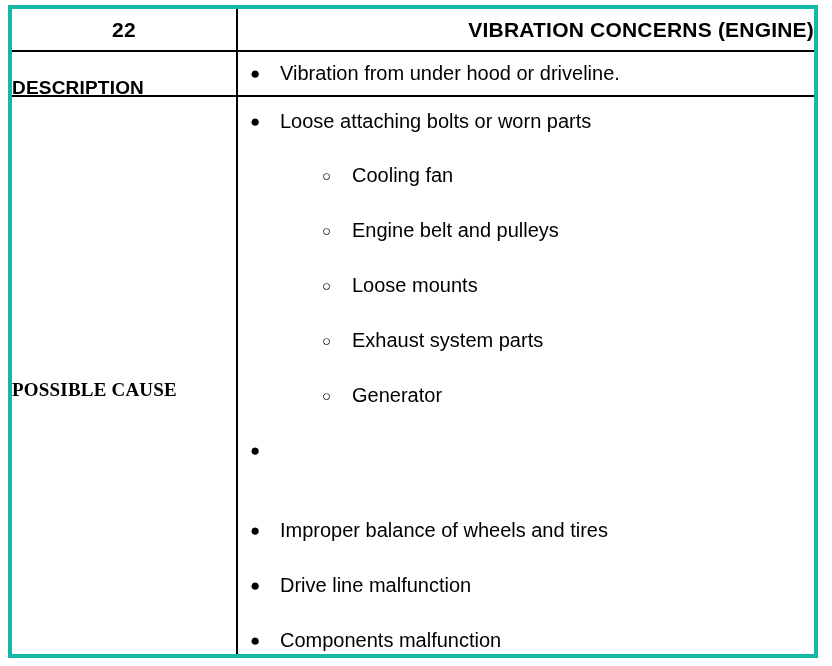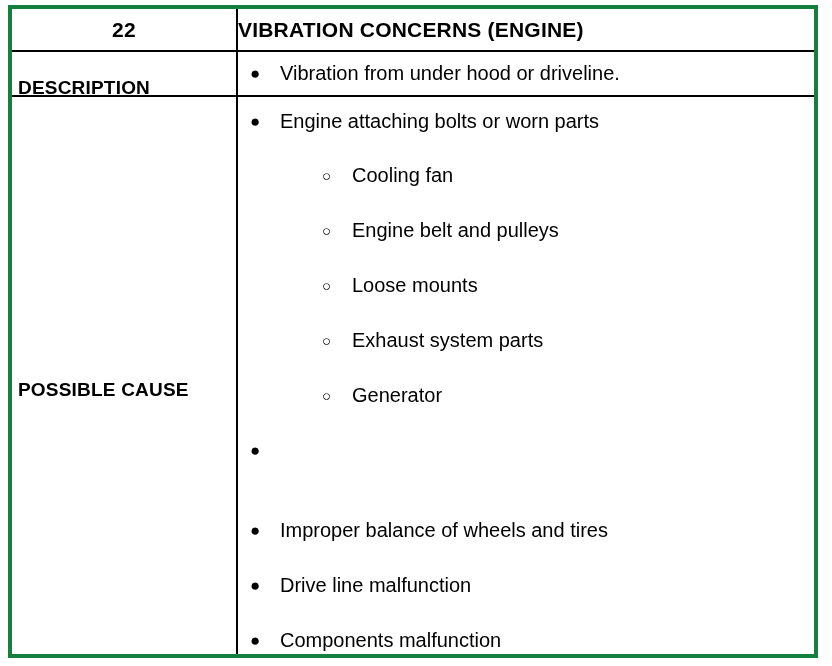--- a/index.html
+++ b/index.html
@@ -23,21 +23,21 @@
   }
 
   
   .diag-table {
     position: absolute;
     left: 8px;
     top: 5px;
     width: 810px;
     height: 653px;
     box-sizing: border-box;
-    border: 4px solid #15803d;
+    border: 4px solid #14b8a6;
     background: #ffffff;
   }
 
   
   .row {
     position: relative;
     display: flex;
     width: 100%;
     box-sizing: border-box;
   }
@@ -69,37 +69,38 @@
   }
 
   
   .hdr-num {
     justify-content: center;
     font-size: 21px;
     font-weight: bold;
     letter-spacing: 0.3px;
   }
   .hdr-title {
-    justify-content: flex-start;
+    justify-content: flex-end;
     font-size: 21px;
     font-weight: bold;
     letter-spacing: 0.2px;
   }
 
   
   .label-text {
     font-size: 19px;
     font-weight: bold;
-    padding-left: 6px;
+    padding-left: 0;
     letter-spacing: 0.2px;
     white-space: nowrap;
     margin-top: 28px;
   }
   .cell-label.cause-label {
     align-items: center;
+    font-family: Liberation Serif, serif;
   }
 
   
   .cell-body.desc-body {
     padding-left: 0;
   }
 
   
   .blist {
     list-style: none;
@@ -182,21 +183,21 @@
     <div class="row row-cause">
       <div class="cell-label cause-label">
         <span class="label-text">POSSIBLE CAUSE</span>
       </div>
 
       <div class="cell-body cause-body">
 
         <div class="abs" style="top:9px;">
           <div class="bitem">
             <span class="bullet">●</span>
-            <span>Engine attaching bolts or worn parts</span>
+            <span>Loose attaching bolts or worn parts</span>
           </div>
         </div>
 
         <div class="abs" style="top:63px;">
           <div class="sitem">
             <span class="bullet">○</span>
             <span>Cooling fan</span>
           </div>
         </div>
 

